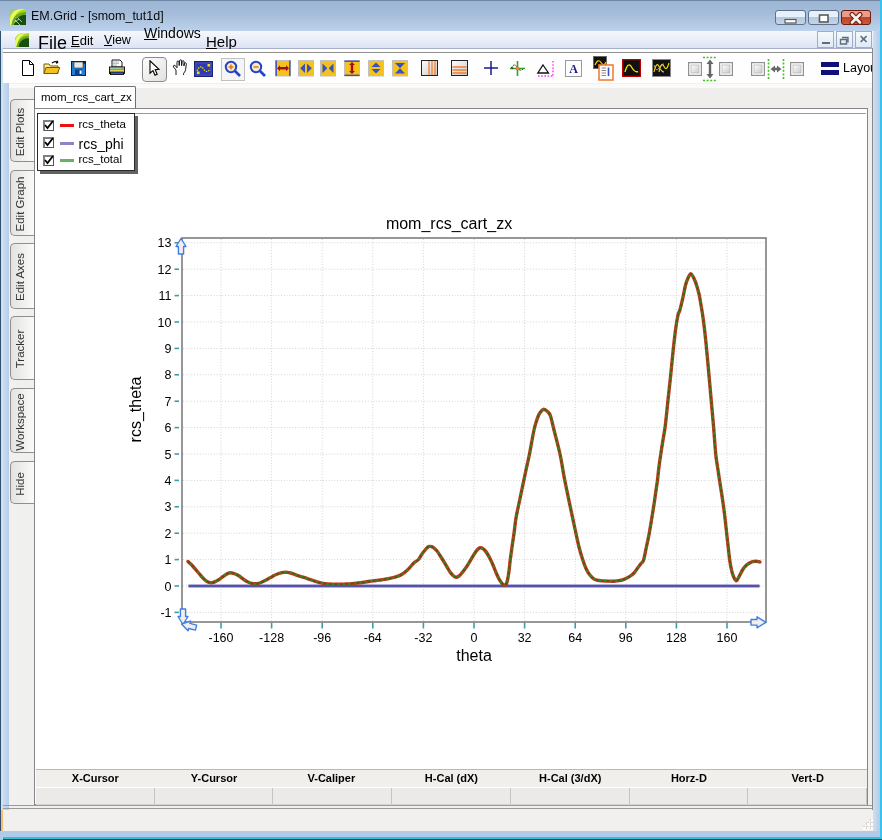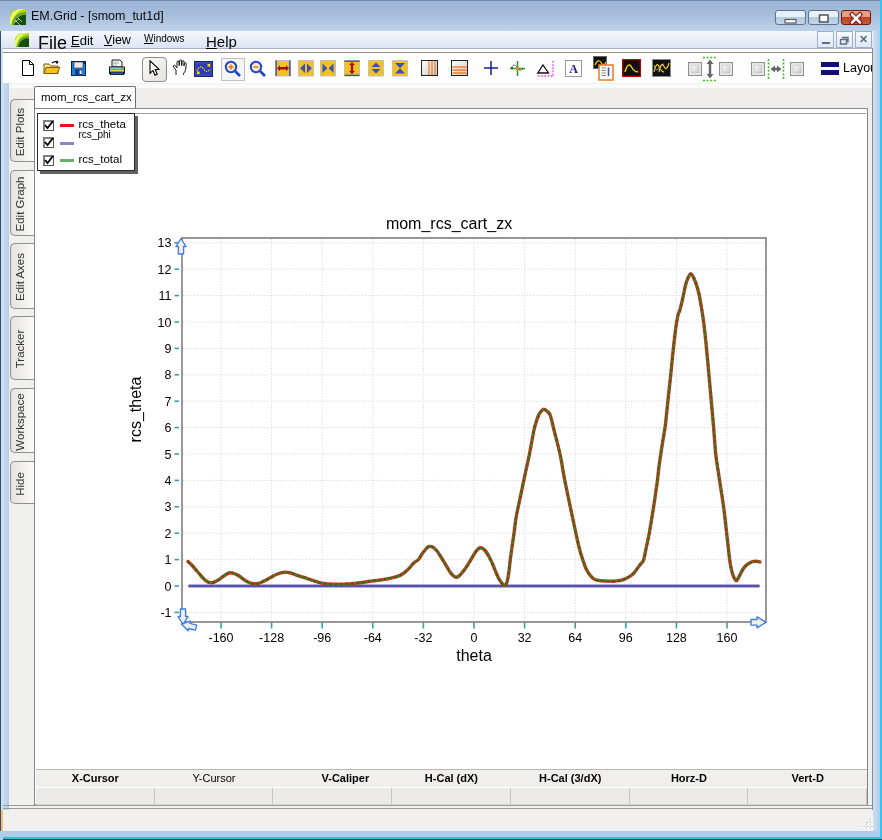--- a/index.html
+++ b/index.html
@@ -31,21 +31,21 @@
 <div style="position:absolute;left:0;top:48px;width:882px;height:1px;background:#a9b1c8"></div>
 <svg style="position:absolute;left:15px;top:33px" width="14" height="14" viewBox="0 0 16 16">
       <path d="M0 16 L0 6 Q3 0 10 0 L16 0 L16 4 Q6 4 4 16 Z" fill="#a8d816"></path>
       <path d="M16 0 Q5 1 2.5 14 L1 16 L0 16 L0 9 Q2 0 12 0 Z" fill="#e9f96a"></path>
       <path d="M1.5 16 Q3 4 15 3 L16 3 L16 6 Q7 8 6 16 Z" fill="#6aa81c"></path>
       <path d="M4 16 Q5 8 13 6 L16 6 L16 16 Z" fill="#174f0e"></path>
     </svg>
     <div style="position:absolute;left:38px;top:33px;font-size:18px;color:#000"><u>F</u>ile</div>
     <div style="position:absolute;left:71px;top:33px;font-size:13px;color:#000"><u>E</u>dit</div>
     <div style="position:absolute;left:104px;top:33px;font-size:12.5px;color:#000"><u>V</u>iew</div>
-    <div style="position:absolute;left:144px;top:33px;font-size:10px;color:#000"><u>W</u>indows</div>
+    <div style="position:absolute;left:144px;top:25px;font-size:14px;color:#000"><u>W</u>indows</div>
     <div style="position:absolute;left:206px;top:33px;font-size:15px;color:#000"><u>H</u>elp</div>
 <div style="position:absolute;top:31px;width:17px;height:17px;background:linear-gradient(#f6fafd,#dfe9f5);border:1px solid #9daec6;box-sizing:border-box;left:817px">
       <div style="position:absolute;left:4px;top:10px;width:8px;height:2px;background:#5d6e80"></div>
     </div>
 <div style="position:absolute;top:31px;width:17px;height:17px;background:linear-gradient(#f6fafd,#dfe9f5);border:1px solid #9daec6;box-sizing:border-box;left:836px"><svg width="15" height="15">
         <path d="M5 5.5 H11 V10.5 M3.5 7.5 H9.5 V12 H3.5 Z" fill="none" stroke="#5d6e80" stroke-width="1.4"></path>
       </svg></div>
 <div style="position:absolute;top:31px;width:17px;height:17px;background:linear-gradient(#f6fafd,#dfe9f5);border:1px solid #9daec6;box-sizing:border-box;left:855px;color:#5d6e80;font-weight:bold;font-size:11px;text-align:center;line-height:15px">✕</div>
 
 <div style="position:absolute;left:0;top:49px;width:882px;height:34px;background:#fefefe"></div>
@@ -370,36 +370,36 @@
 <svg style="position:absolute;left:4px;top:4.0px" width="14" height="14">
         <path d="M3 7 L5.5 10 L11 3" fill="none" stroke="#000" stroke-width="1.8"></path>
       </svg>
 <div style="position:absolute;left:22px;top:10.5px;width:14px;height:3px;background:#ee1111"></div>
 <div style="position:absolute;left:41px;top:4.5px;font-size:11.5px;color:#000">rcs_theta</div>
       <div style="position:absolute;left:5px;top:23.5px;width:11px;height:11px;background:#fff;border:1px solid #555;border-top:2px solid #808080;border-left:2px solid #808080;box-sizing:border-box"></div>
 <svg style="position:absolute;left:4px;top:21.5px" width="14" height="14">
         <path d="M3 7 L5.5 10 L11 3" fill="none" stroke="#000" stroke-width="1.8"></path>
       </svg>
 <div style="position:absolute;left:22px;top:28.0px;width:14px;height:3px;background:#8886c8"></div>
-<div style="position:absolute;left:41px;top:15px;font-size:10px;color:#000">rcs_phi</div>
+<div style="position:absolute;left:41px;top:22.0px;font-size:14px;color:#000">rcs_phi</div>
       <div style="position:absolute;left:5px;top:41.0px;width:11px;height:11px;background:#fff;border:1px solid #555;border-top:2px solid #808080;border-left:2px solid #808080;box-sizing:border-box"></div>
 <svg style="position:absolute;left:4px;top:39.0px" width="14" height="14">
         <path d="M3 7 L5.5 10 L11 3" fill="none" stroke="#000" stroke-width="1.8"></path>
       </svg>
 <div style="position:absolute;left:22px;top:45.5px;width:14px;height:3px;background:#66b266"></div>
 <div style="position:absolute;left:41px;top:39.5px;font-size:11.5px;color:#000">rcs_total</div>
     </div>
 <div style="position:absolute;left:36px;top:769px;width:831px;height:1px;background:#b8b8b8"></div>
 <div style="position:absolute;left:36px;top:770px;width:831px;height:17px;background:#f0efec"></div>
 <div style="position:absolute;left:36px;top:787px;width:831px;height:1px;background:#fff"></div>
 <div style="position:absolute;left:36.0px;top:769.5px;width:118.7px;height:23px;font-weight:bold;font-size:11px;text-align:center;line-height:17px;color:#000">X-Cursor</div>
     <div style="position:absolute;left:36.0px;top:788px;width:117.7px;height:16px;background:#eceae8;border-right:1px solid #c4c4c4"></div>
-    <div style="position:absolute;left:154.7px;top:769.5px;width:118.7px;height:23px;font-weight:normal;font-size:11px;text-align:center;line-height:17px;color:#000">Y-Cursor</div>
+    <div style="position:absolute;left:154.7px;top:769.5px;width:118.7px;height:23px;font-weight:bold;font-size:11px;text-align:center;line-height:17px;color:#000">Y-Cursor</div>
     <div style="position:absolute;left:154.7px;top:788px;width:117.7px;height:16px;background:#eceae8;border-right:1px solid #c4c4c4"></div>
-    <div style="position:absolute;left:286px;top:769.5px;width:118.7px;height:17px;font-weight:bold;font-size:11px;text-align:center;line-height:17px;color:#000">V-Caliper</div>
+    <div style="position:absolute;left:272px;top:769.5px;width:118.7px;height:17px;font-weight:bold;font-size:11px;text-align:center;line-height:17px;color:#000">V-Caliper</div>
     <div style="position:absolute;left:273.4px;top:788px;width:117.7px;height:16px;background:#eceae8;border-right:1px solid #c4c4c4"></div>
     <div style="position:absolute;left:392.1px;top:769.5px;width:118.7px;height:17px;font-weight:bold;font-size:11px;text-align:center;line-height:17px;color:#000">H-Cal (dX)</div>
     <div style="position:absolute;left:392.1px;top:788px;width:117.7px;height:16px;background:#eceae8;border-right:1px solid #c4c4c4"></div>
     <div style="position:absolute;left:510.9px;top:769.5px;width:118.7px;height:17px;font-weight:bold;font-size:11px;text-align:center;line-height:17px;color:#000">H-Cal (3/dX)</div>
     <div style="position:absolute;left:510.9px;top:788px;width:117.7px;height:16px;background:#eceae8;border-right:1px solid #c4c4c4"></div>
     <div style="position:absolute;left:629.6px;top:769.5px;width:118.7px;height:17px;font-weight:bold;font-size:11px;text-align:center;line-height:17px;color:#000">Horz-D</div>
     <div style="position:absolute;left:629.6px;top:788px;width:117.7px;height:16px;background:#eceae8;border-right:1px solid #c4c4c4"></div>
     <div style="position:absolute;left:748.3px;top:769.5px;width:118.7px;height:17px;font-weight:bold;font-size:11px;text-align:center;line-height:17px;color:#000">Vert-D</div>
     <div style="position:absolute;left:748.3px;top:788px;width:117.7px;height:16px;background:#eceae8;border-right:1px solid #c4c4c4"></div>
 <div style="position:absolute;left:36px;top:804px;width:831px;height:1px;background:#d5d5d5"></div>

